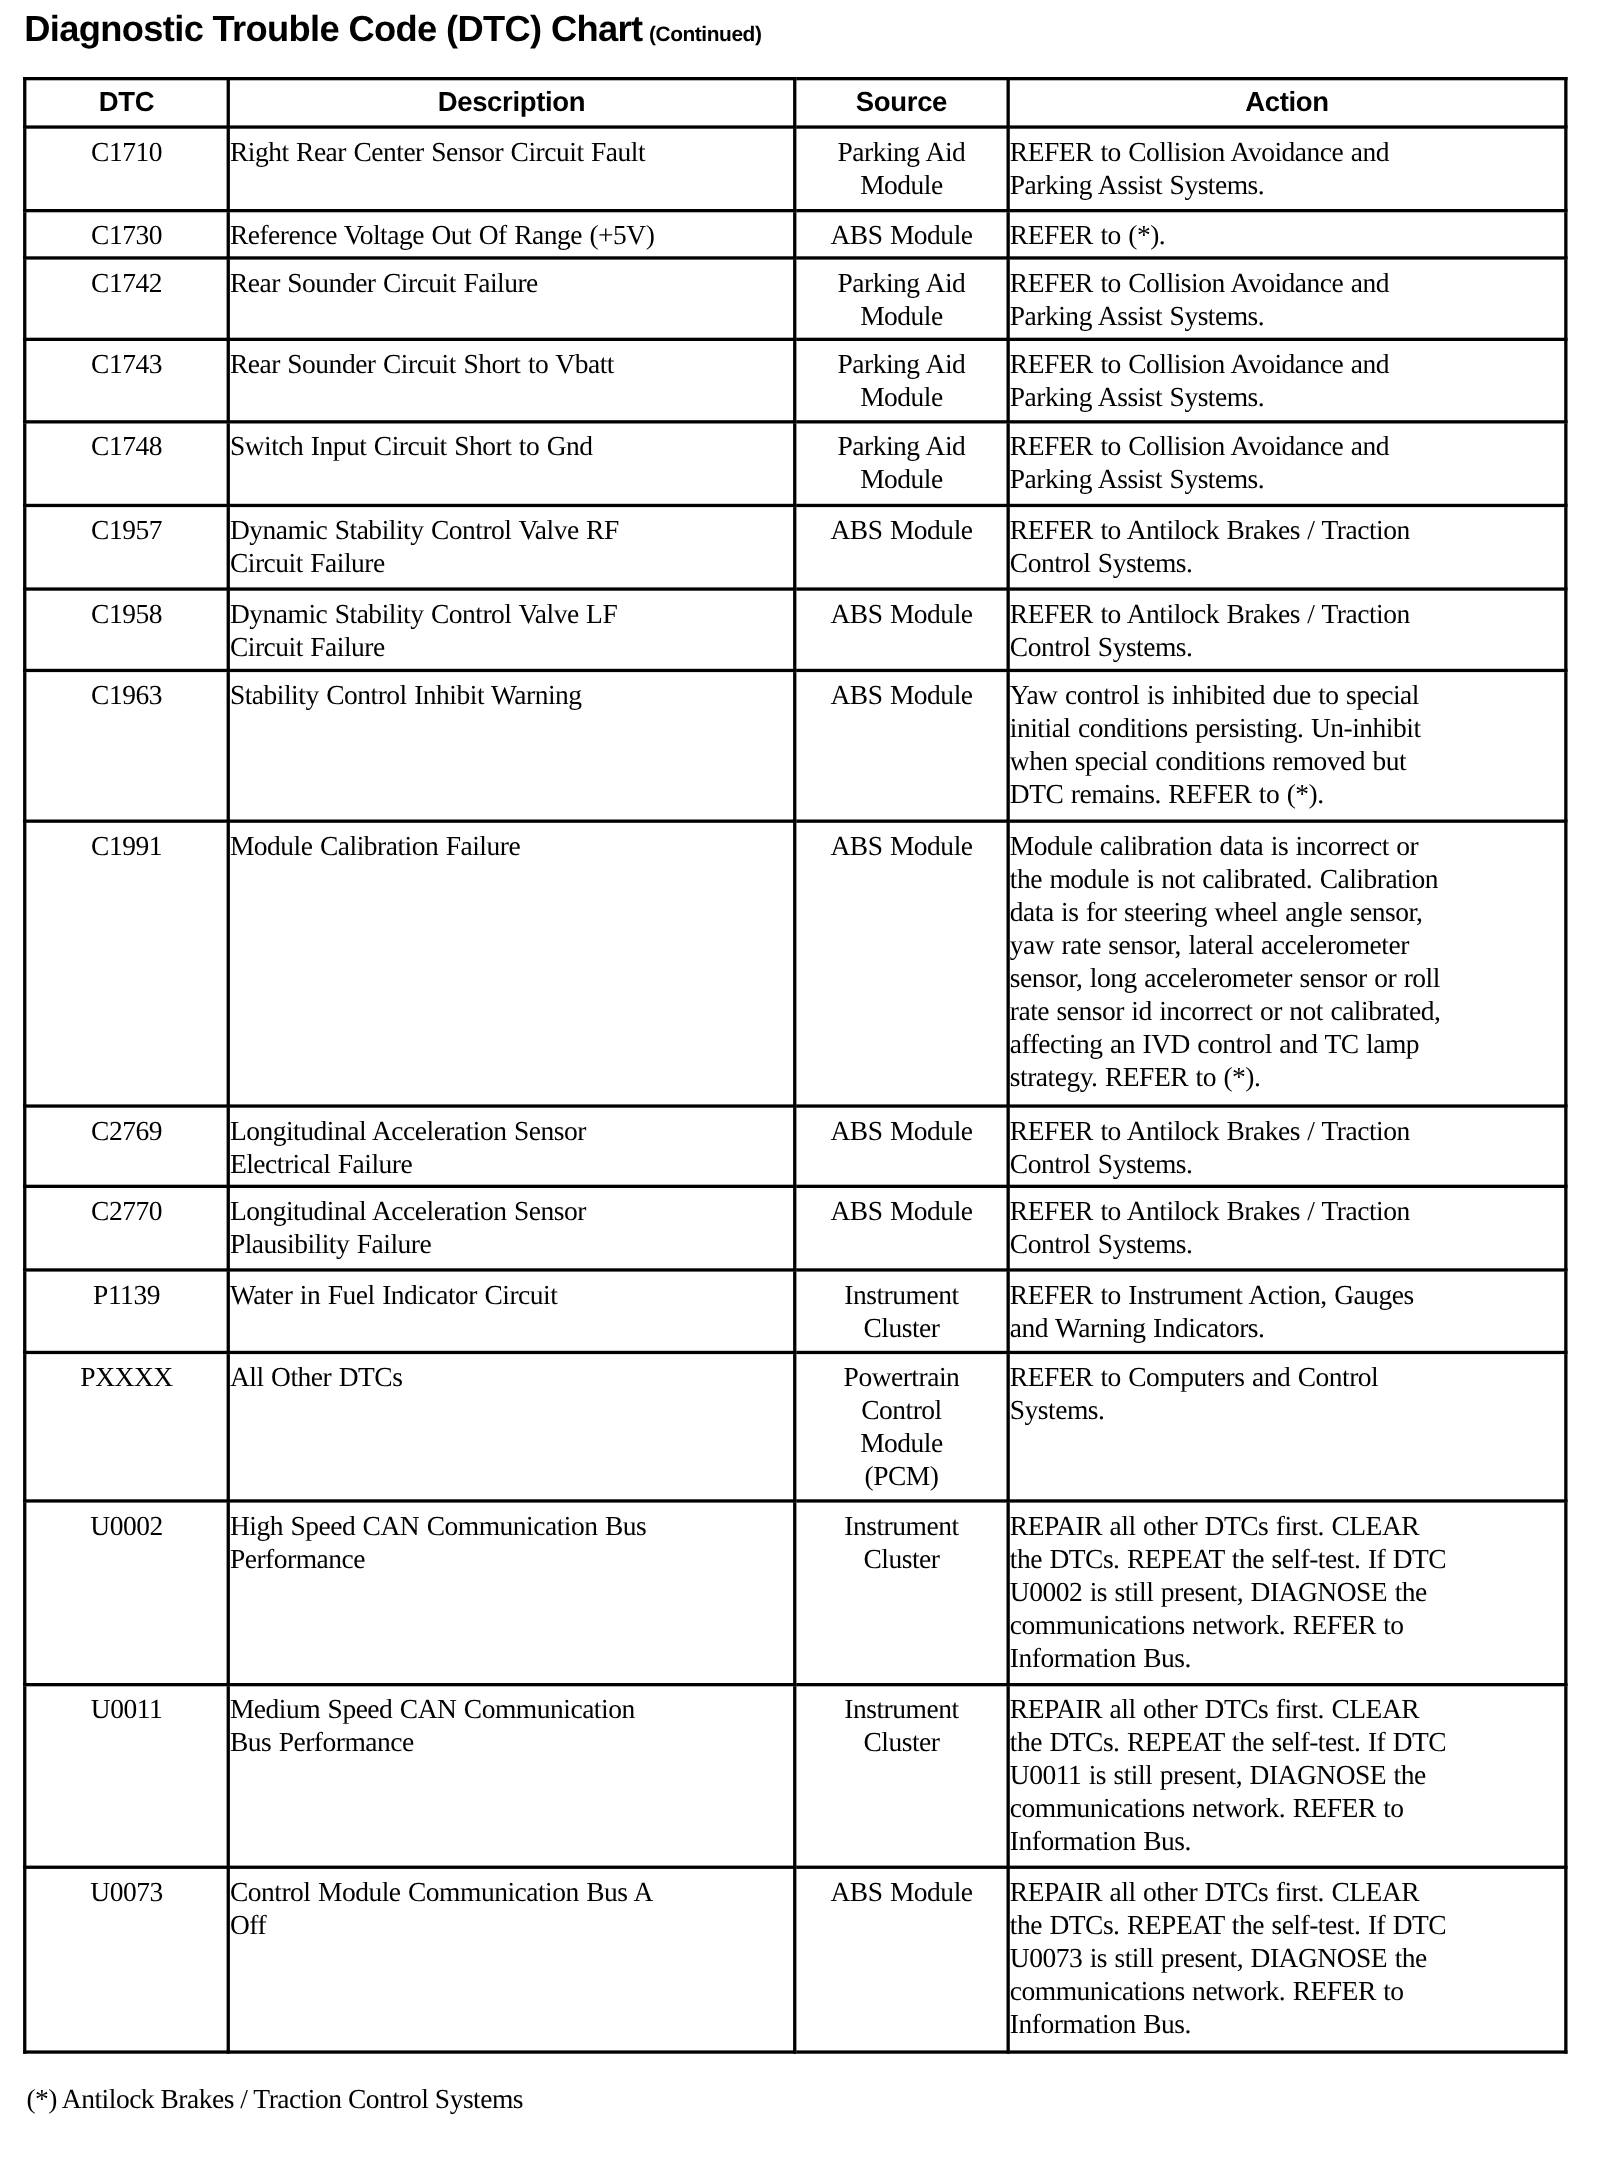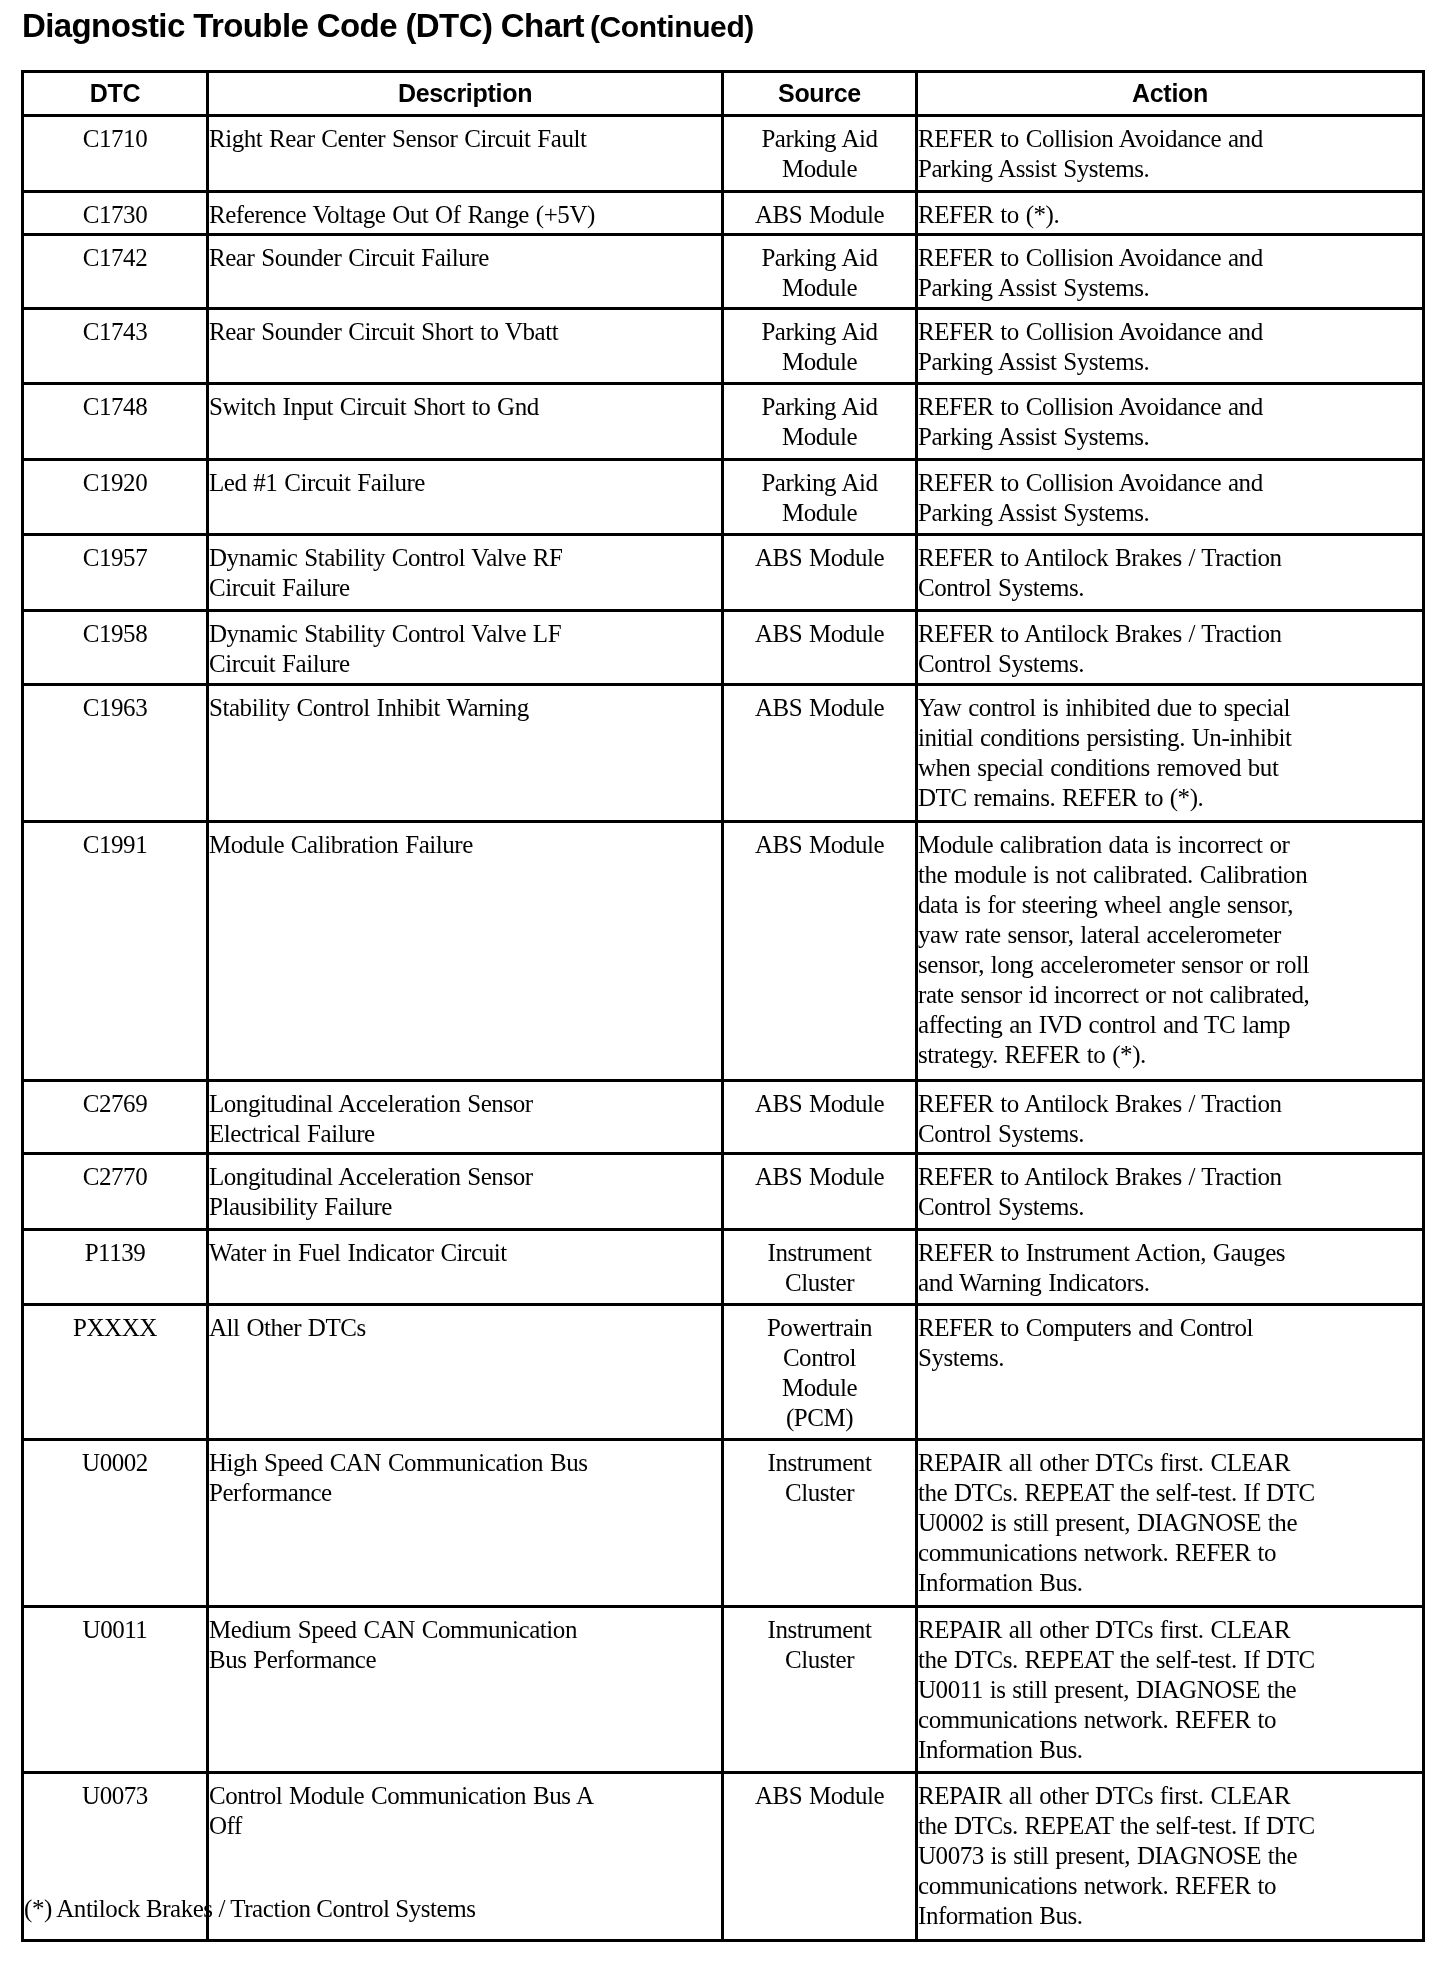--- a/index.html
+++ b/index.html
@@ -19,21 +19,21 @@
       left: 22px;
       top: 6px;
       font-family: "Liberation Sans", sans-serif;
       font-weight: bold;
       font-size: 33px;
       letter-spacing: -0.6px;
       white-space: nowrap;
       line-height: 40px;
     }
     .title .cont {
-      font-size: 30px;
+      font-size: 19px;
       letter-spacing: -0.4px;
       margin-left: 6px;
     }
     table.dtc {
       position: absolute;
       left: 21px;
       top: 70px;
       width: 1401px;
       border-collapse: collapse;
       table-layout: fixed;
@@ -175,36 +175,20 @@
         </td>
         <td class="src-cell">
           <span class="cell-text">Parking Aid
 Module</span>
         </td>
         <td class="act-cell">
           <span class="cell-text">REFER to Collision Avoidance and
 Parking Assist Systems.</span>
         </td>
       </tr>
-      <tr style="height: 75px;">
-        <td class="dtc-cell">
-          <span class="cell-text">C1920</span>
-        </td>
-        <td class="desc-cell">
-          <span class="cell-text">Led #1 Circuit Failure</span>
-        </td>
-        <td class="src-cell">
-          <span class="cell-text">Parking Aid
-Module</span>
-        </td>
-        <td class="act-cell">
-          <span class="cell-text">REFER to Collision Avoidance and
-Parking Assist Systems.</span>
-        </td>
-      </tr>
       <tr style="height: 76px;">
         <td class="dtc-cell">
           <span class="cell-text">C1957</span>
         </td>
         <td class="desc-cell">
           <span class="cell-text">Dynamic Stability Control Valve RF
 Circuit Failure</span>
         </td>
         <td class="src-cell">
           <span class="cell-text">ABS Module</span>

